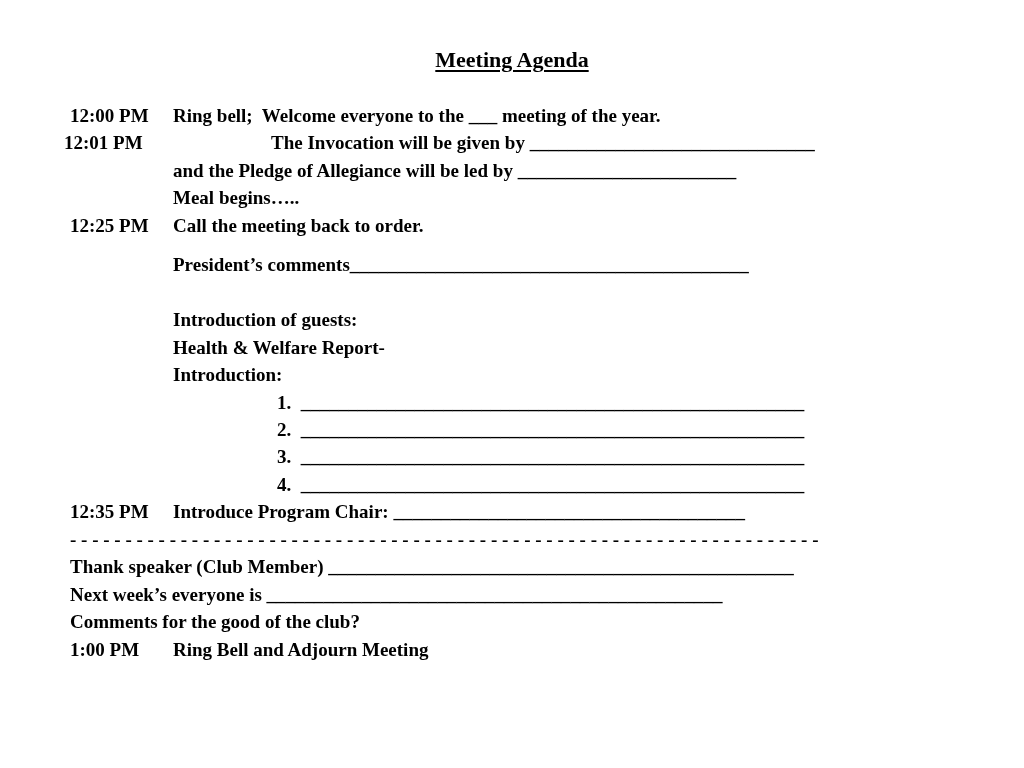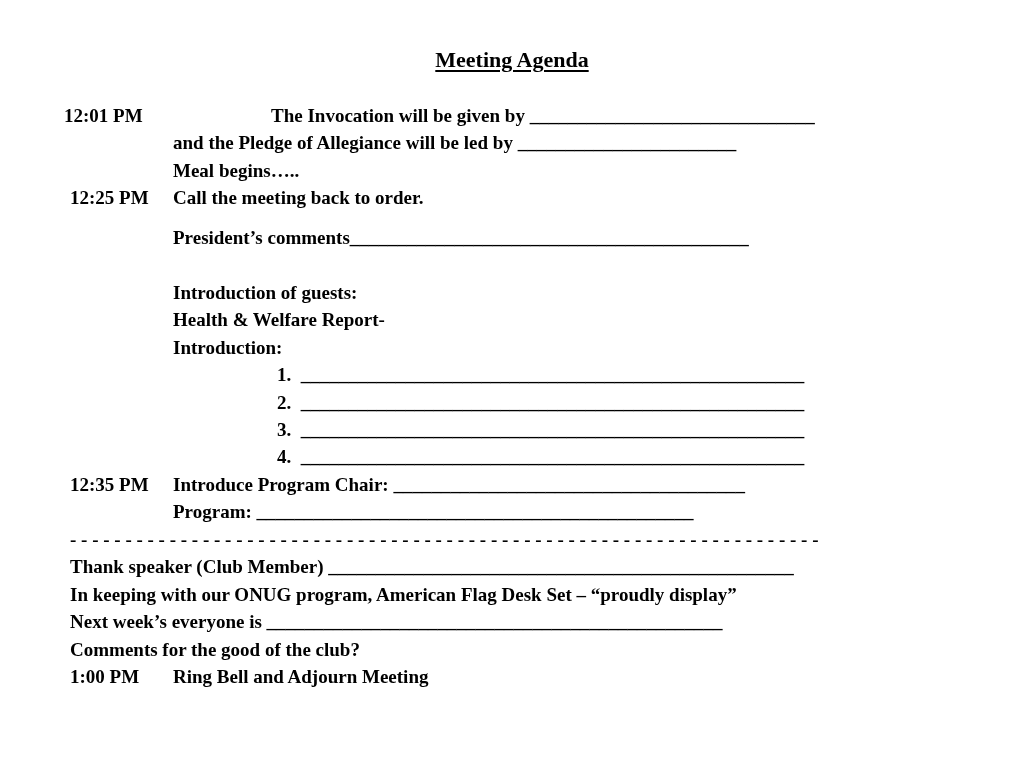--- a/index.html
+++ b/index.html
@@ -43,35 +43,34 @@
     display: inline-block;
     vertical-align: top;
   }
 </style>
 </head>
 <body>
 
 <div class="page">
   <h1 class="title"><span>Meeting Agenda</span></h1>
   <div class="lines">
+      <div class="row" style="padding-left: 70px;"><span class="time" style="width: 103px;">12:00 PM</span><span>Ring bell;  Welcome everyone to the ___ meeting of the year.</span></div>
       <div class="row" style="padding-left: 64px;"><span class="time" style="width: 207px;">12:01 PM</span><span>The Invocation will be given by ______________________________</span></div>
       <div class="row" style="padding-left: 173px;"><span>and the Pledge of Allegiance will be led by _______________________</span></div>
       <div class="row" style="padding-left: 173px;"><span>Meal begins…..</span></div>
       <div class="row" style="padding-left: 70px;"><span class="time" style="width: 103px;">12:25 PM</span><span>Call the meeting back to order.</span></div>
       <div class="row" style="padding-left: 173px; margin-top: 12px;"><span>President’s comments__________________________________________</span></div>
       <div class="row" style="padding-left: 173px;"><span> </span></div>
       <div class="row" style="padding-left: 173px;"><span>Introduction of guests:</span></div>
       <div class="row" style="padding-left: 173px;"><span>Health &amp; Welfare Report-</span></div>
       <div class="row" style="padding-left: 173px;"><span>Introduction:</span></div>
       <div class="row" style="padding-left: 277px;"><span>1.  _____________________________________________________</span></div>
       <div class="row" style="padding-left: 277px;"><span>2.  _____________________________________________________</span></div>
       <div class="row" style="padding-left: 277px;"><span>3.  _____________________________________________________</span></div>
       <div class="row" style="padding-left: 277px;"><span>4.  _____________________________________________________</span></div>
       <div class="row" style="padding-left: 70px;"><span class="time" style="width: 103px;">12:35 PM</span><span>Introduce Program Chair: _____________________________________</span></div>
-      <div class="row" style="padding-left: 173px;"><span>Program: ______________________________________________</span></div>
       <div class="row" style="padding-left: 70px;"><span>- - - - - - - - - - - - - - - - - - - - - - - - - - - - - - - - - - - - - - - - - - - - - - - - - - - - - - - - - - - - - - - - - - - -</span></div>
       <div class="row" style="padding-left: 70px;"><span>Thank speaker (Club Member) _________________________________________________</span></div>
-      <div class="row" style="padding-left: 70px;"><span>In keeping with our ONUG program, American Flag Desk Set – “proudly display”</span></div>
       <div class="row" style="padding-left: 70px;"><span>Next week’s everyone is ________________________________________________</span></div>
       <div class="row" style="padding-left: 70px;"><span>Comments for the good of the club?</span></div>
       <div class="row" style="padding-left: 70px;"><span class="time" style="width: 103px;">1:00 PM</span><span>Ring Bell and Adjourn Meeting</span></div>
     </div>
 </div>
 
 </body></html>

